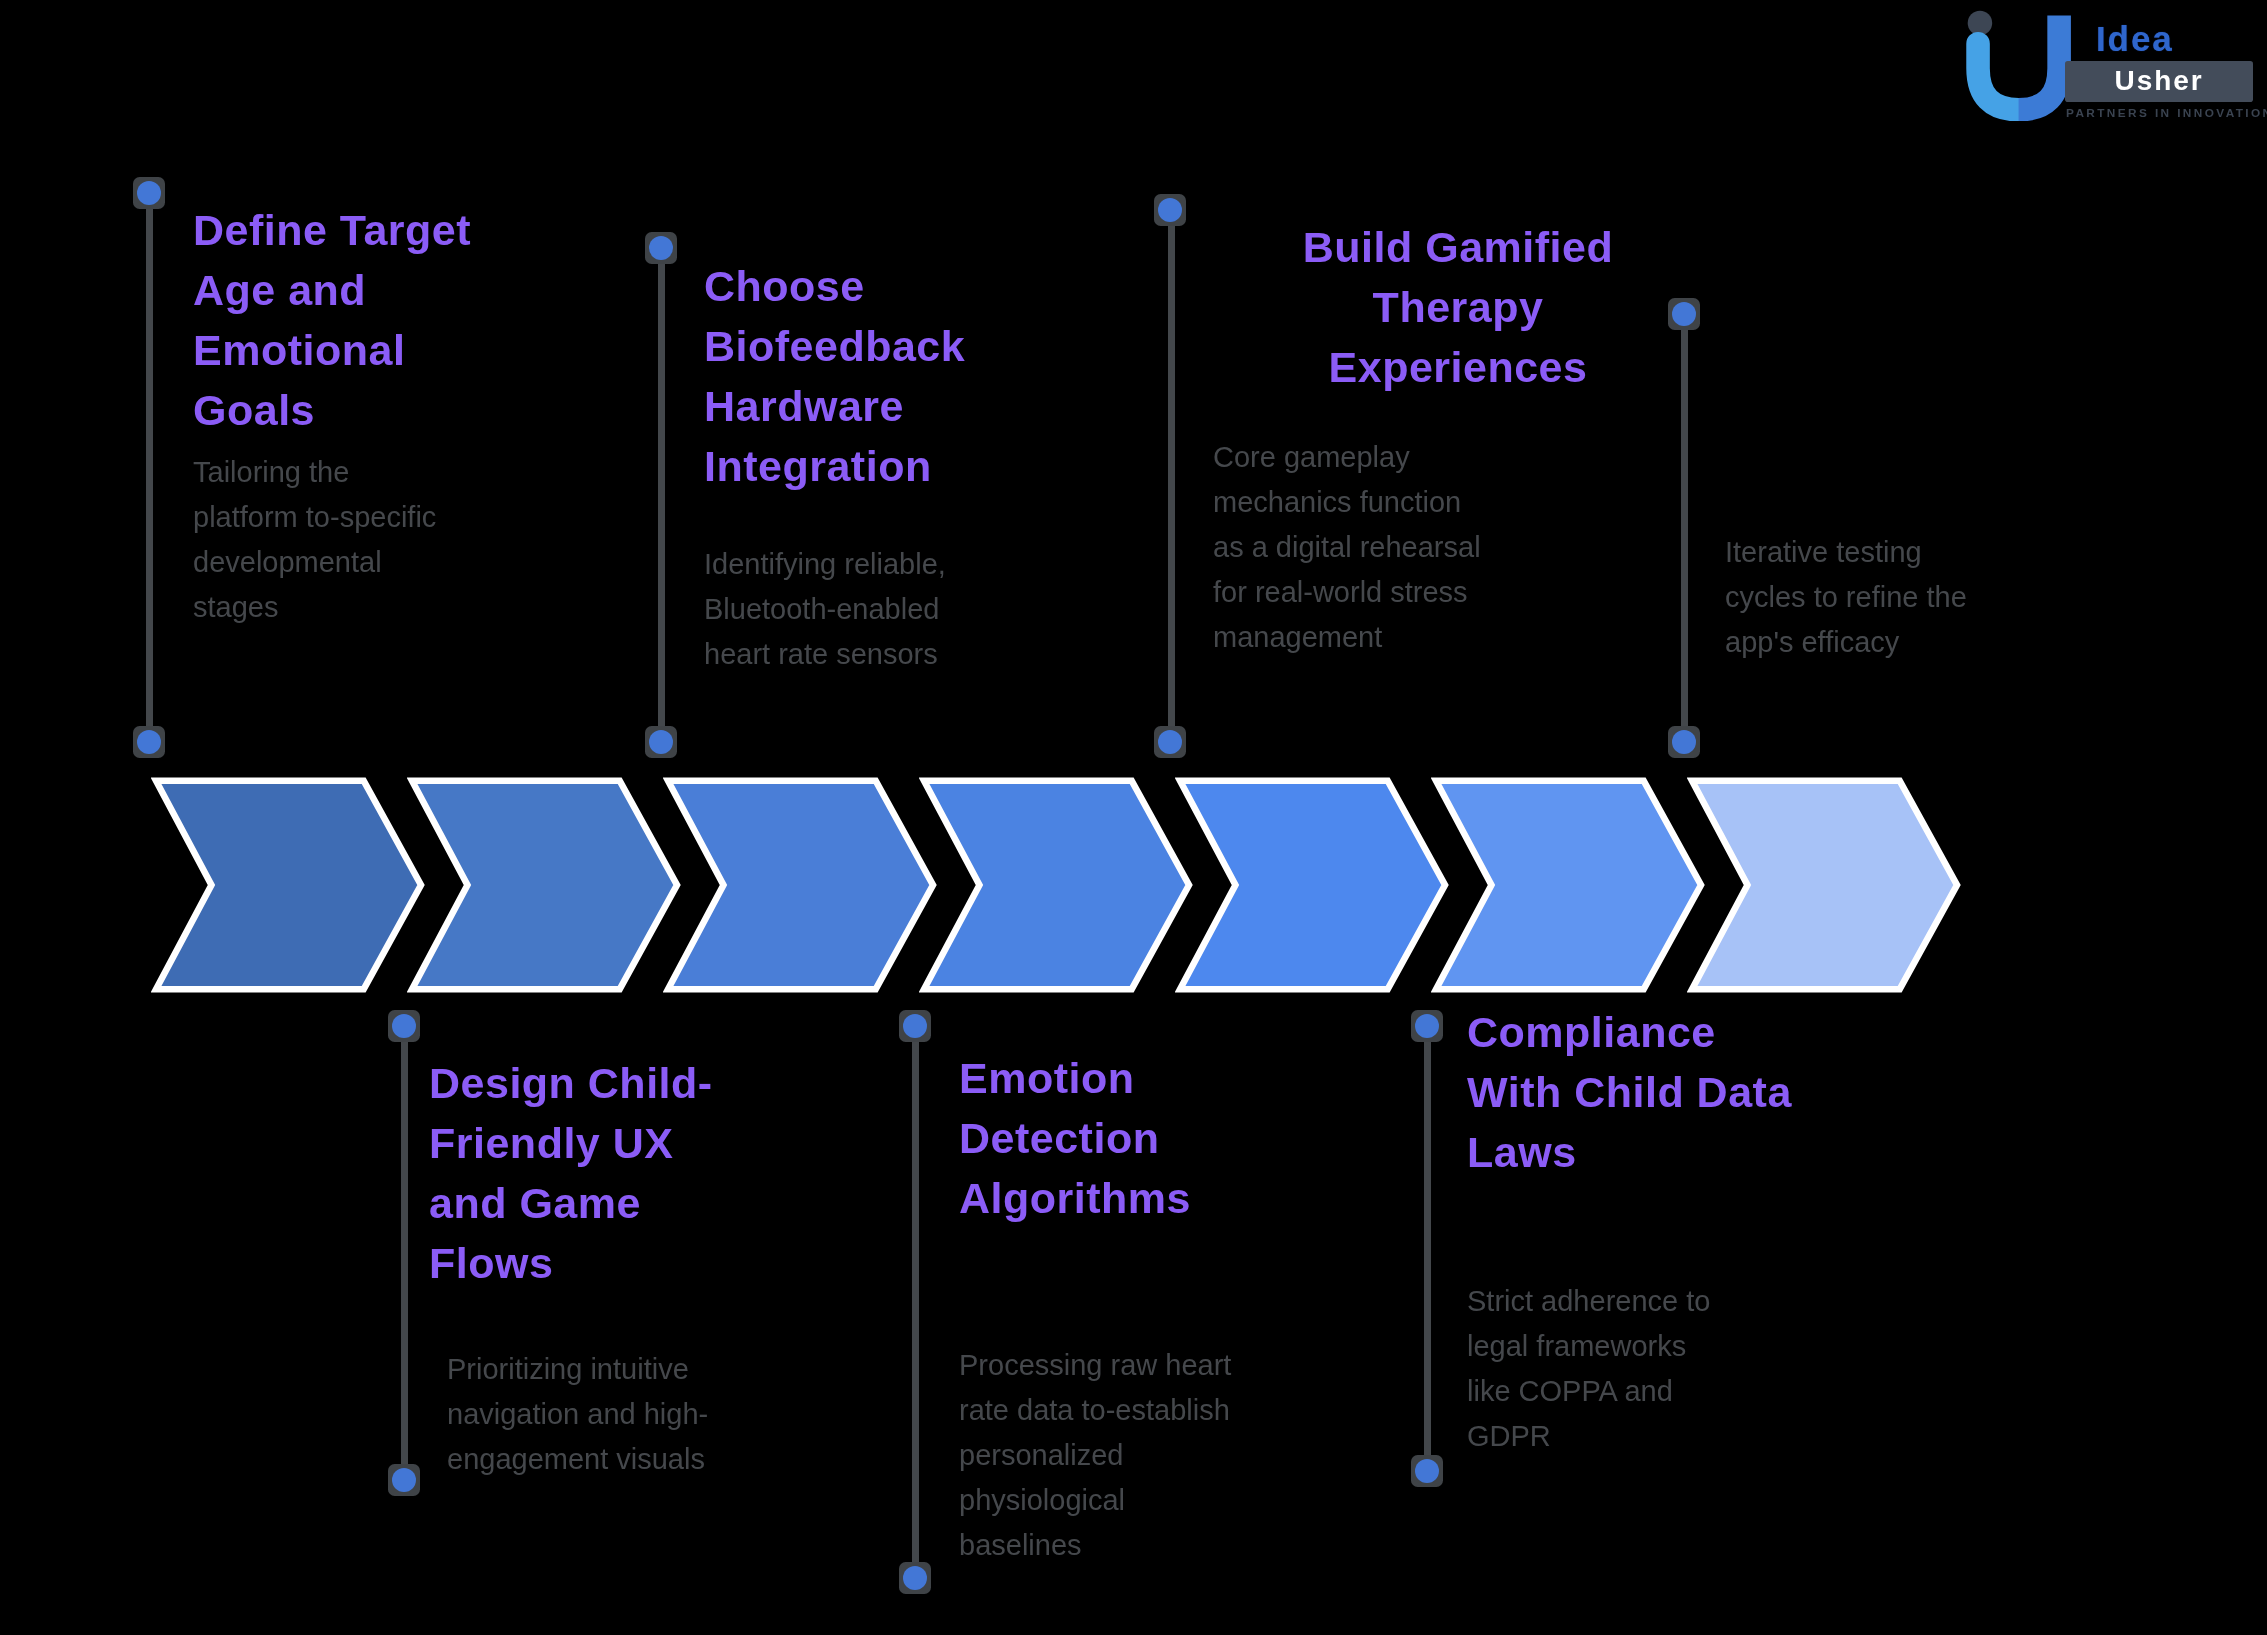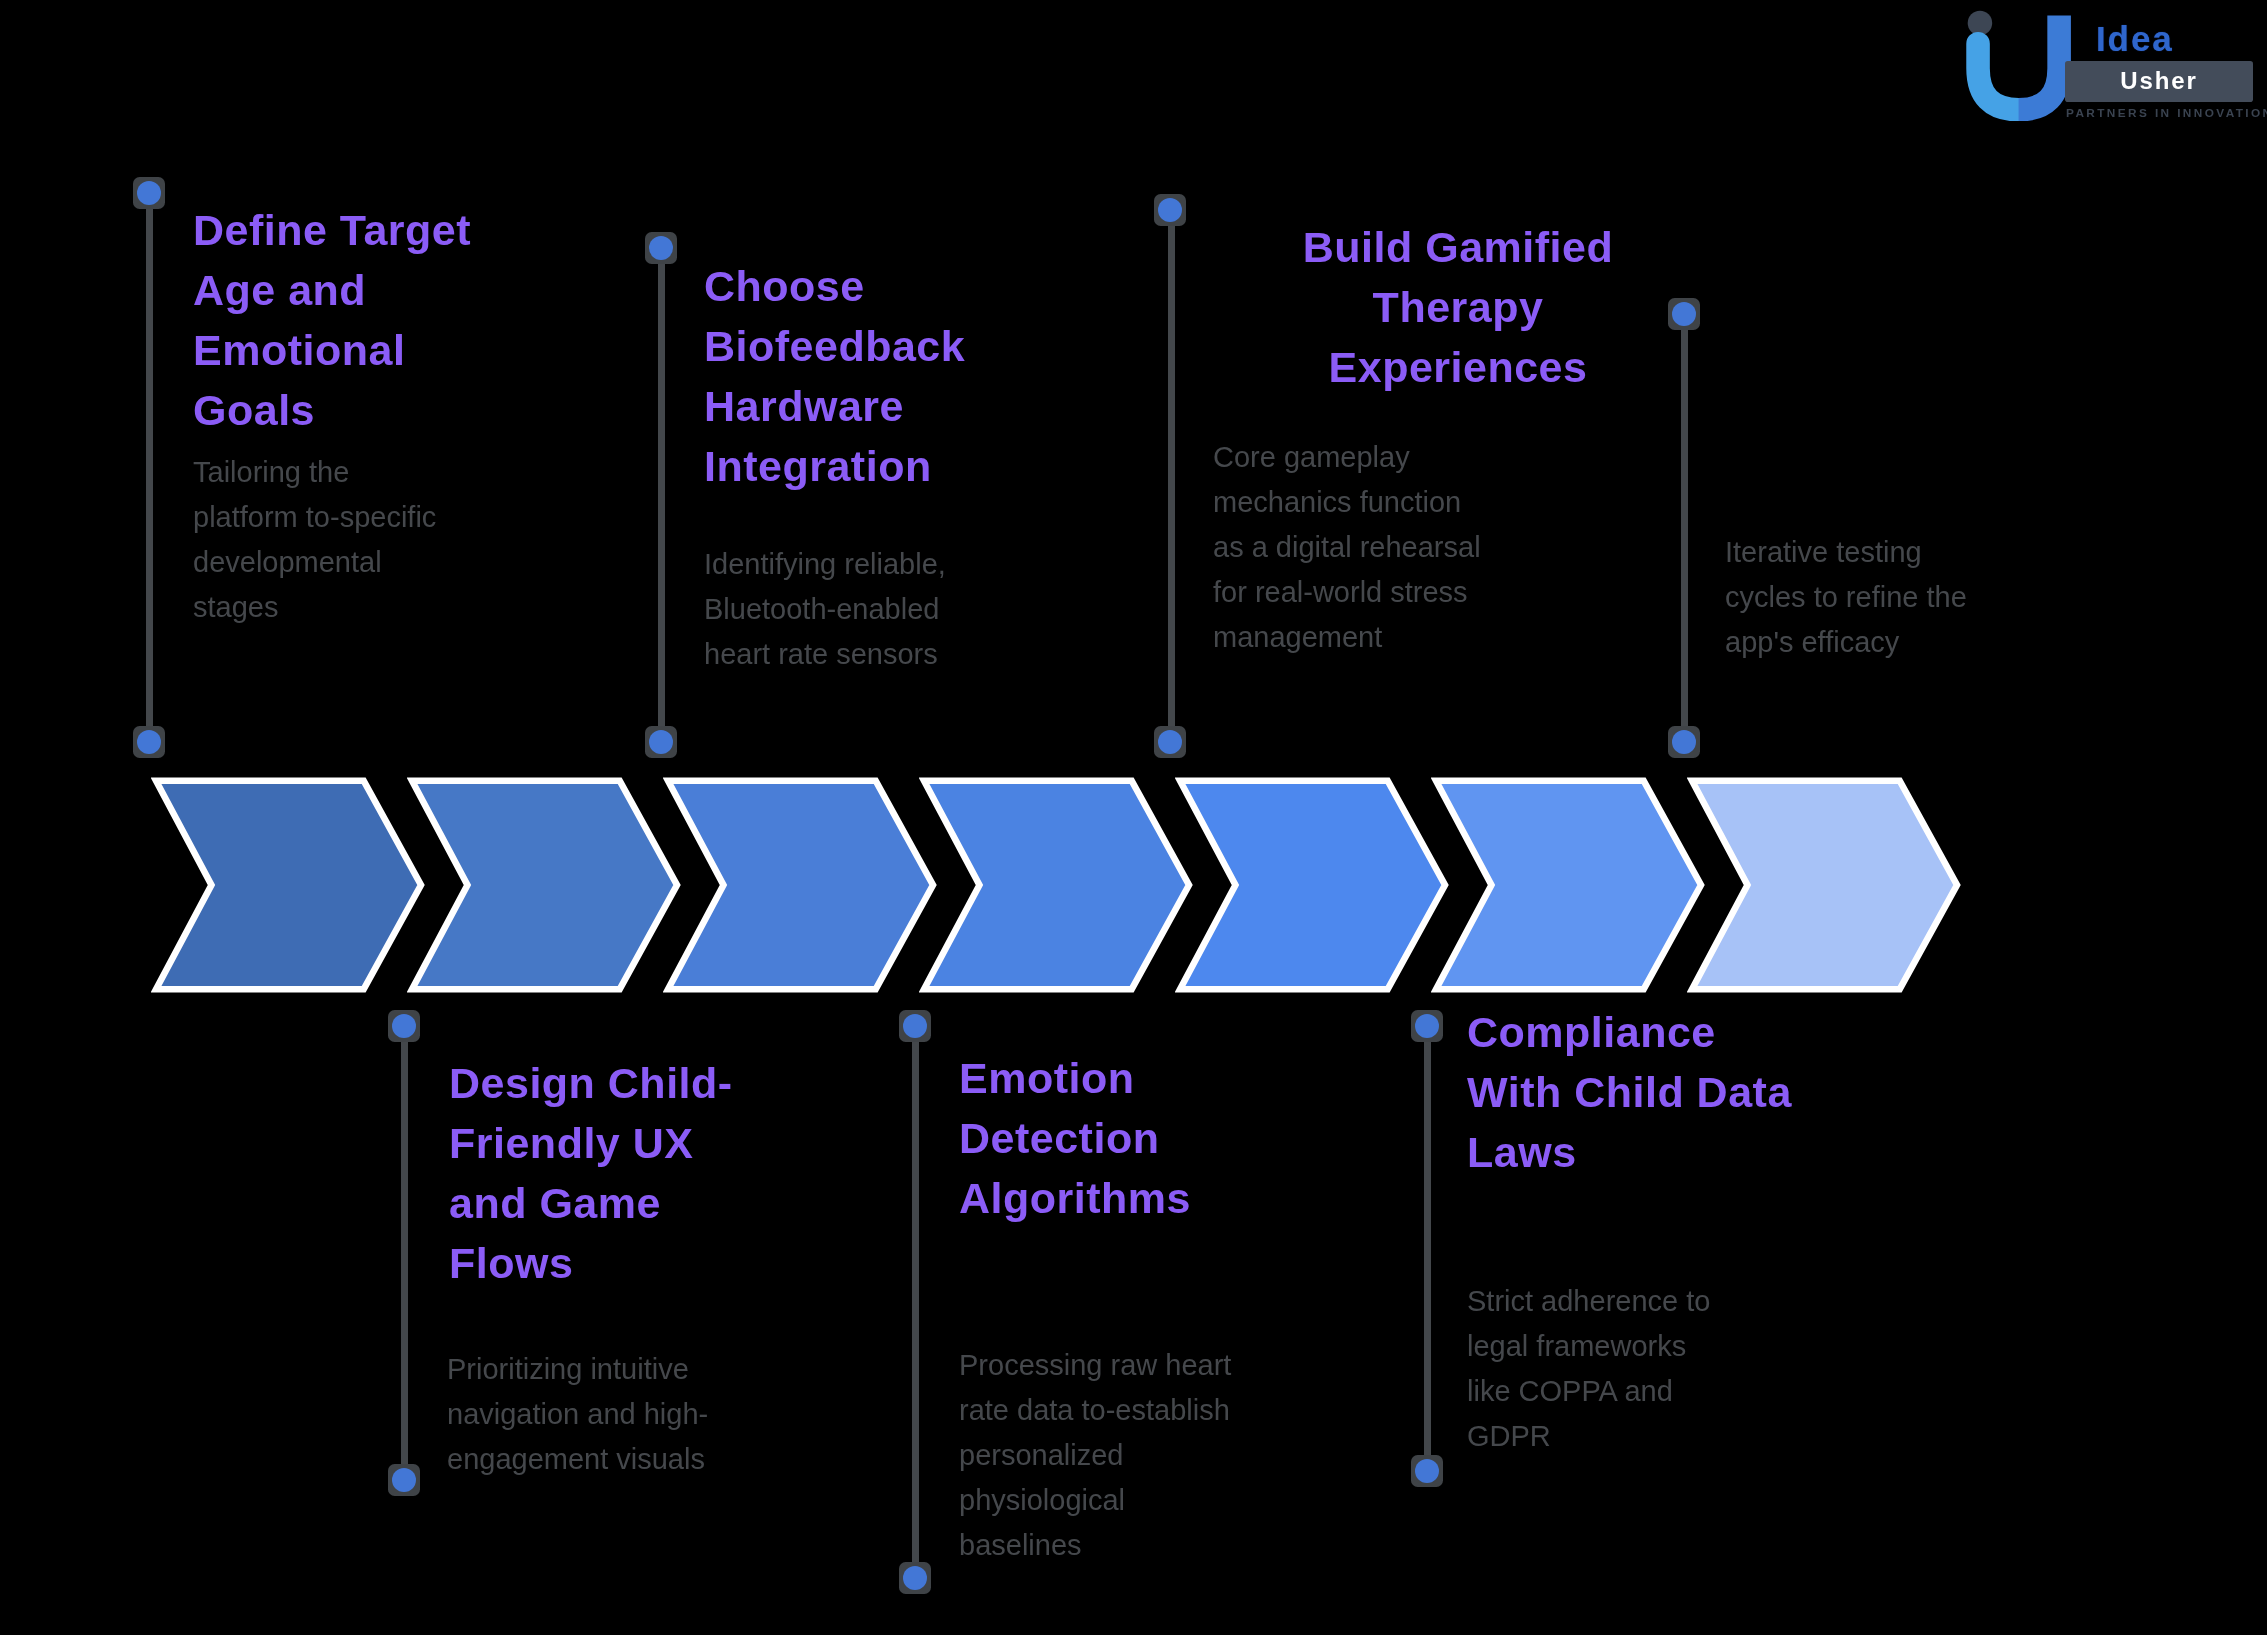--- a/index.html
+++ b/index.html
@@ -28,21 +28,21 @@
   #logo{position:absolute;left:1961px;top:5.6px;width:301px;height:119px;}
   #logo .u-icon{position:absolute;left:0;top:0;}
   #logo .idea{
     position:absolute;left:111px;top:13px;font-size:35px;font-weight:bold;
     color:#2f66cc;letter-spacing:1.9px;text-shadow:0 0 0.9px #1b3f8f;padding-left:24px;
   }
   #logo .usher-box{
     position:absolute;left:104px;top:55px;width:188px;height:41px;background:#434c5a;
     border-radius:2.8px;display:flex;align-items:center;justify-content:center;
   }
-  #logo .usher{color:#fff;font-size:24px;font-weight:bold;letter-spacing:1.9px;}
+  #logo .usher{color:#fff;font-size:28px;font-weight:bold;letter-spacing:1.9px;}
   #logo .tagline{
     position:absolute;left:105px;top:100px;font-size:11.8px;font-weight:bold;
     letter-spacing:2.4px;color:#3a4350;white-space:nowrap;
   }
 </style>
 </head>
 <body>
 
 <div id="canvas">
 
@@ -84,21 +84,21 @@
   <div class="vline" style="left:1681px;top:314px;height:428px;"></div>
   <div class="dot" style="left:1684px;top:314px;"></div>
   <div class="dot" style="left:1684px;top:742px;"></div>
   <div class="step-desc" style="left:1725px;top:530px;">Iterative testing
 cycles to refine the
 app's efficacy</div>
 
   <div class="vline" style="left:401px;top:1026px;height:454px;"></div>
   <div class="dot" style="left:404px;top:1026px;"></div>
   <div class="dot" style="left:404px;top:1480px;"></div>
-  <div class="step-title" style="left:449px;top:1053px;">Design Child-
+  <div class="step-title" style="left:429px;top:1053px;">Design Child-
 Friendly UX
 and Game
 Flows</div>
   <div class="step-desc" style="left:447px;top:1347px;">Prioritizing intuitive
 navigation and high-
 engagement visuals</div>
 
   <div class="vline" style="left:912px;top:1026px;height:552px;"></div>
   <div class="dot" style="left:915px;top:1026px;"></div>
   <div class="dot" style="left:915px;top:1578px;"></div>

